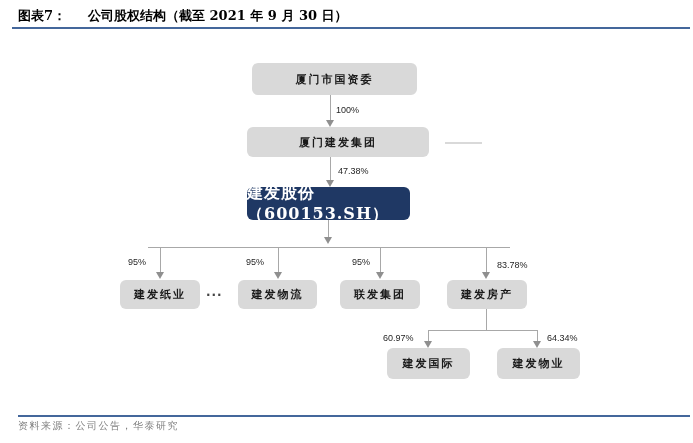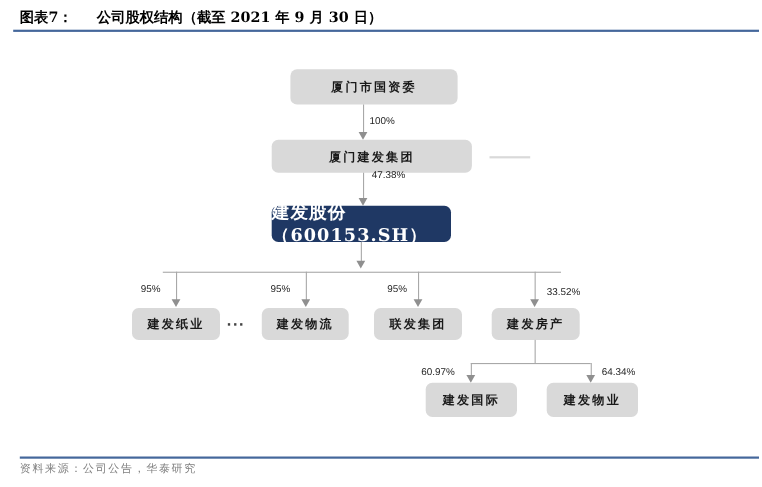--- a/index.html
+++ b/index.html
@@ -91,32 +91,32 @@
 </head>
 <body>
 
 <div class="page">
 
   <div class="fig-title">
     <span>图表7：</span><span class="main">公司股权结构（截至 2021 年 9 月 30 日）</span>
   </div>
   <div class="rule-top"></div>
 
-  <div class="node" style="left:264px; top:63px; width:152px; height:32px;">厦门市国资委</div>
+  <div class="node" style="left:252px; top:63px; width:165px; height:32px;">厦门市国资委</div>
 
   <div class="vline" style="left:330px; top:95px; height:26px;"></div>
   <div class="arrow-down" style="left:326px; top:120px;"></div>
   <div class="pct" style="left:336px; top:105px;">100%</div>
 
   <div class="node" style="left:247px; top:127px; width:182px; height:30px;">厦门建发集团</div>
   <div class="stray" style="left:445px; top:142px; width:37px;"></div>
 
   <div class="vline" style="left:330px; top:157px; height:24px;"></div>
   <div class="arrow-down" style="left:326px; top:180px;"></div>
-  <div class="pct" style="left:338px; top:154px;">47.38%</div>
+  <div class="pct" style="left:338px; top:166px;">47.38%</div>
 
   <div class="node navy" style="left:247px; top:187px; width:163px; height:33px;">建发股份（600153.SH）</div>
 
   <div class="vline" style="left:328px; top:220px; height:18px;"></div>
   <div class="arrow-down" style="left:324px; top:237px;"></div>
   <div class="hline" style="left:148px; top:247px; width:362px;"></div>
 
   <div class="vline" style="left:160px; top:247px; height:26px;"></div>
   <div class="arrow-down" style="left:156px; top:272px;"></div>
   <div class="pct" style="left:128px; top:257px;">95%</div>
@@ -124,21 +124,21 @@
   <div class="vline" style="left:278px; top:247px; height:26px;"></div>
   <div class="arrow-down" style="left:274px; top:272px;"></div>
   <div class="pct" style="left:246px; top:257px;">95%</div>
 
   <div class="vline" style="left:380px; top:247px; height:26px;"></div>
   <div class="arrow-down" style="left:376px; top:272px;"></div>
   <div class="pct" style="left:352px; top:257px;">95%</div>
 
   <div class="vline" style="left:486px; top:247px; height:26px;"></div>
   <div class="arrow-down" style="left:482px; top:272px;"></div>
-  <div class="pct" style="left:497px; top:260px;">33.52%</div>
+  <div class="pct" style="left:497px; top:260px;">83.78%</div>
 
   <div class="node" style="left:120px; top:280px; width:80px; height:29px;">建发纸业</div>
   <div class="ellipsis" style="left:206px; top:288px;">···</div>
   <div class="node" style="left:238px; top:280px; width:79px; height:29px;">建发物流</div>
   <div class="node" style="left:447px; top:280px; width:80px; height:29px;">建发房产</div>
   <div class="node" style="left:340px; top:280px; width:80px; height:29px;">联发集团</div>
 
   <div class="vline" style="left:486px; top:309px; height:21px;"></div>
   <div class="hline" style="left:428px; top:330px; width:109px;"></div>
 

